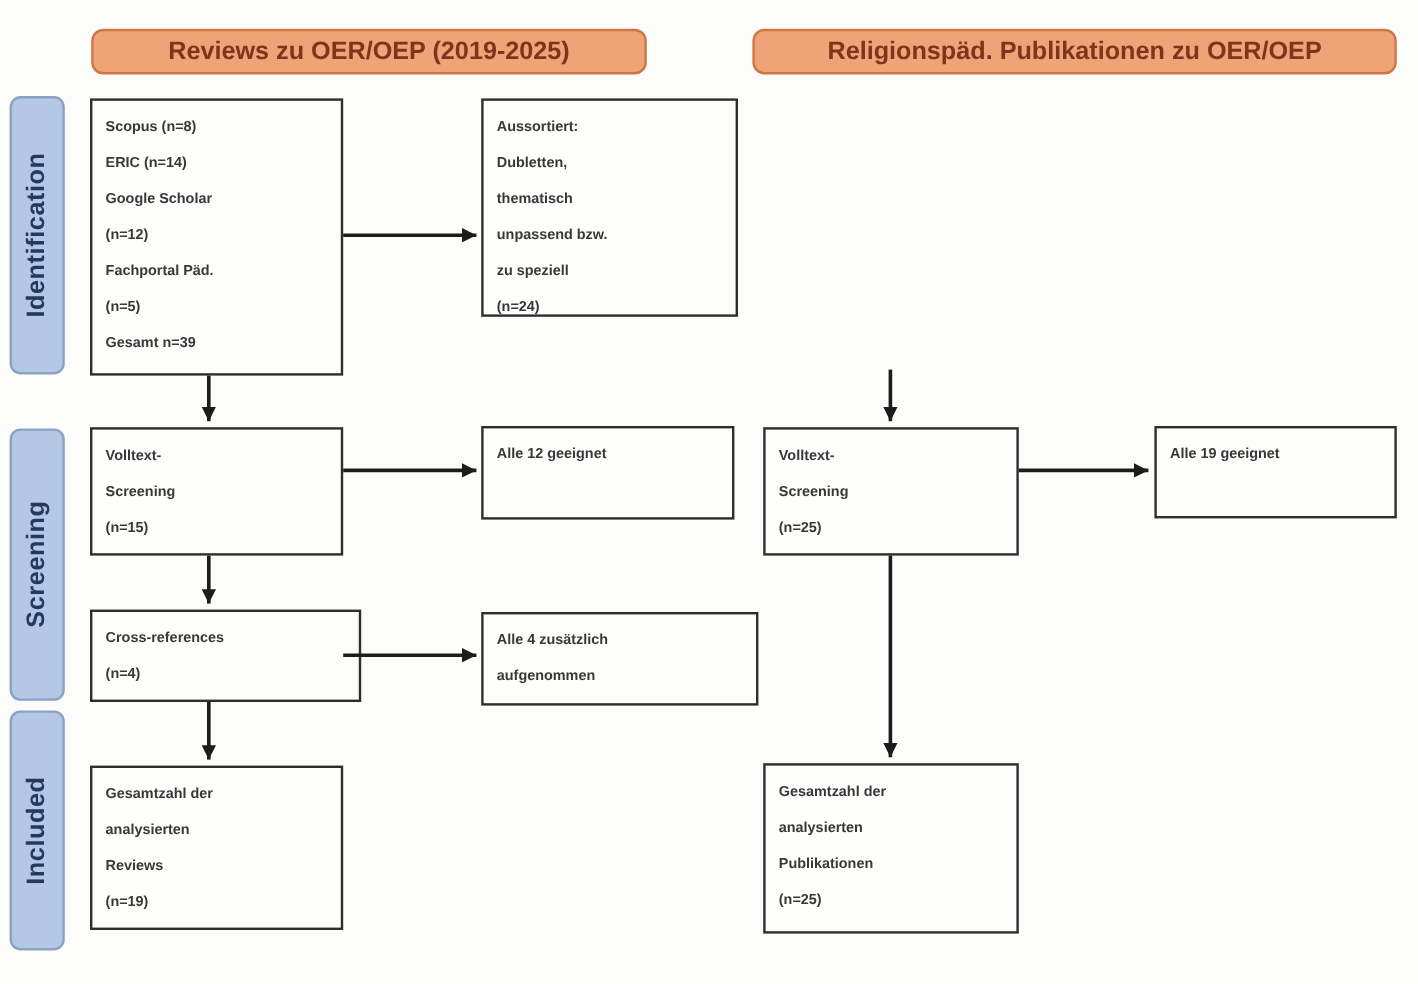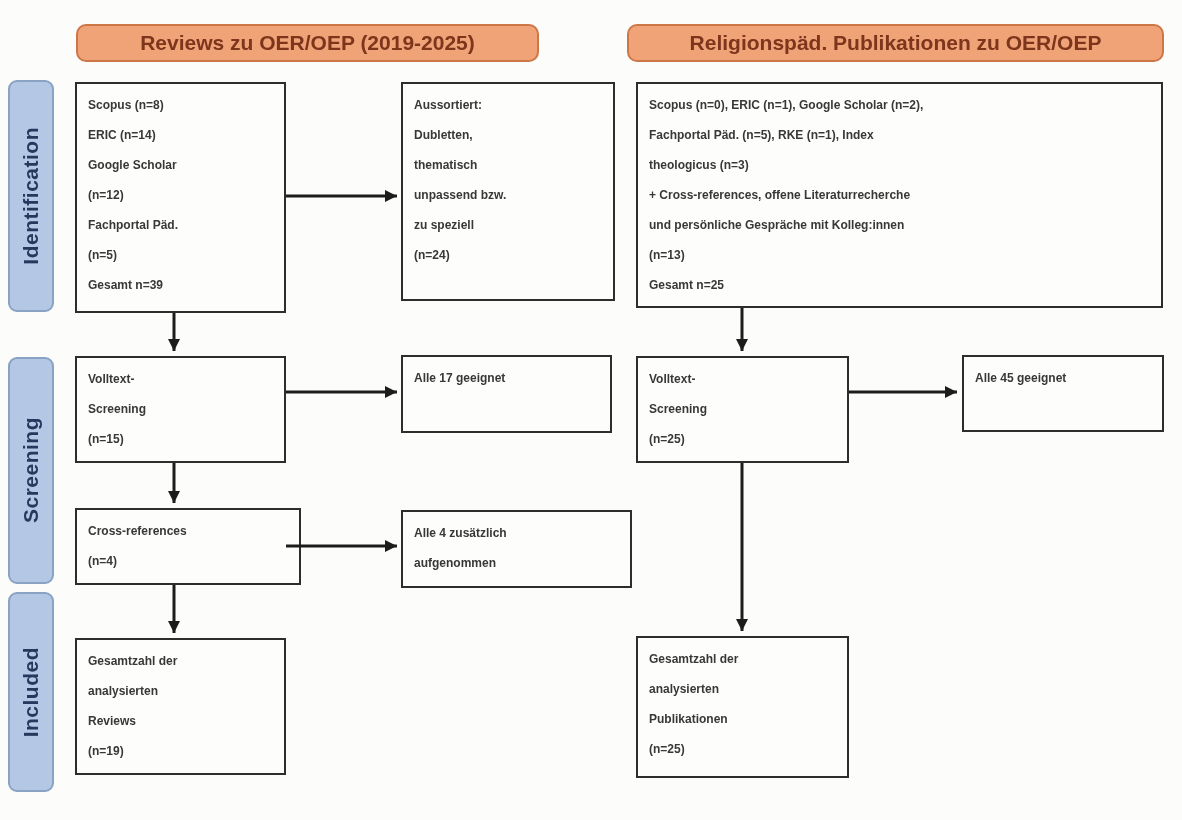--- a/index.html
+++ b/index.html
@@ -59,50 +59,43 @@
     <span>Included</span>
   </div>
 
   <div class="box" style="left:75px; top:82px; width:211px; height:231px;">Scopus (n=8)
 ERIC (n=14)
 Google Scholar
 (n=12)
 Fachportal Päd.
 (n=5)
 Gesamt n=39</div>
-  <div class="box" style="left:401px; top:82px; width:214px; height:219px;">Aussortiert:
+  <div class="box" style="left:401px; top:82px; width:214px; height:182px;">Aussortiert:
 Dubletten,
 thematisch
 unpassend bzw.
 zu speziell
 (n=24)</div>
   <div class="box" style="left:75px; top:356px; width:211px; height:107px;">Volltext-
 Screening
 (n=15)</div>
-  <div class="box" style="left:401px; top:355px; width:211px; height:78px;">Alle 17 geeignet</div>
+  <div class="box" style="left:401px; top:355px; width:211px; height:78px;">Alle 12 geeignet</div>
   <div class="box" style="left:75px; top:508px; width:226px; height:77px;">Cross-references
 (n=4)</div>
   <div class="box" style="left:401px; top:510px; width:231px; height:78px;">Alle 4 zusätzlich
 aufgenommen</div>
   <div class="box" style="left:75px; top:638px; width:211px; height:137px;">Gesamtzahl der
 analysierten
 Reviews
 (n=19)</div>
 
-  <div class="box" style="left:636px; top:82px; width:527px; height:226px;">Scopus (n=0), ERIC (n=1), Google Scholar (n=2),
-Fachportal Päd. (n=5), RKE (n=1), Index
-theologicus (n=3)
-+ Cross-references, offene Literaturrecherche
-und persönliche Gespräche mit Kolleg:innen
-(n=13)
-Gesamt n=25</div>
   <div class="box" style="left:636px; top:356px; width:213px; height:107px;">Volltext-
 Screening
 (n=25)</div>
-  <div class="box" style="left:962px; top:355px; width:202px; height:77px;">Alle 45 geeignet</div>
+  <div class="box" style="left:962px; top:355px; width:202px; height:77px;">Alle 19 geeignet</div>
   <div class="box" style="left:636px; top:636px; width:213px; height:142px;">Gesamtzahl der
 analysierten
 Publikationen
 (n=25)</div>
 
   <svg class="arrows" width="1182" height="820" viewBox="0 0 1182 820">
     <defs>
       <marker id="ah" markerUnits="userSpaceOnUse" markerWidth="14" markerHeight="12" refX="12" refY="6" orient="auto">
         <path d="M0,0 L12,6 L0,12 Z" fill="var(--arrow)"></path>
       </marker>

